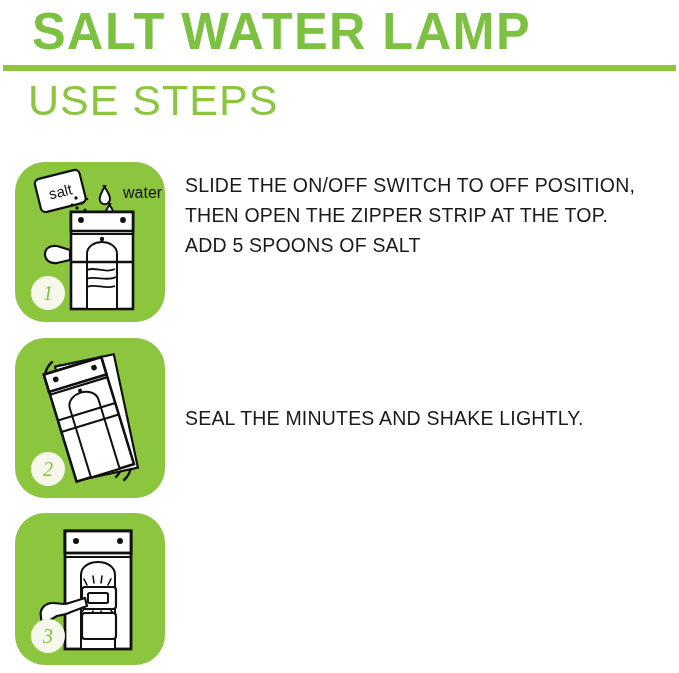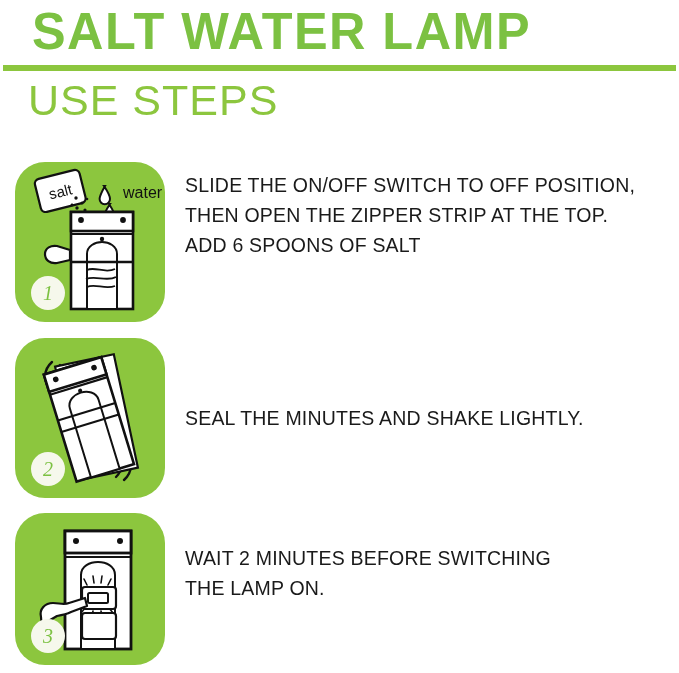--- a/index.html
+++ b/index.html
@@ -169,21 +169,21 @@
       <g>
         <path d="M30 92 C30 86 36 83 42 84 L55 88 L55 98 L42 101 C35 102 30 98 30 92 Z" fill="#ffffff" stroke="#111111" stroke-width="2.2" stroke-linejoin="round"></path>
       </g>
     </svg>
     <div class="step-badge">1</div>
   </div>
 
   <div class="step-text" id="step-text-1">
     <div>SLIDE THE ON/OFF SWITCH TO OFF POSITION,</div>
     <div>THEN OPEN THE ZIPPER STRIP AT THE TOP.</div>
-    <div>ADD 6 SPOONS OF SALT</div>
+    <div>ADD 5 SPOONS OF SALT</div>
   </div>
 </div>
 
 <div class="step-row" id="step-row-2">
 
   <div class="step-icon">
     <svg class="svg-abs" width="150" height="160" viewBox="0 0 150 160">
 
       <g fill="none" stroke="#111111" stroke-width="2.4" stroke-linecap="round">
         <path d="M36 52 C28 44 28 32 37 24"></path>
@@ -250,17 +250,13 @@
       </g>
 
       <g>
         <path d="M26 104 C24 96 30 90 38 90 C44 90 49 92 54 90 L70 85 L72 93 L56 99
                  C52 101 48 102 42 103 L30 110 C27 111 26 108 26 104 Z" fill="#ffffff" stroke="#111111" stroke-width="2.2" stroke-linejoin="round"></path>
       </g>
     </svg>
     <div class="step-badge">3</div>
   </div>
 
-  <div class="step-text" id="step-text-3">
-    <div>WAIT 2 MINUTES BEFORE SWITCHING</div>
-    <div>THE LAMP ON.</div>
-  </div>
 </div>
 
 </body></html>

